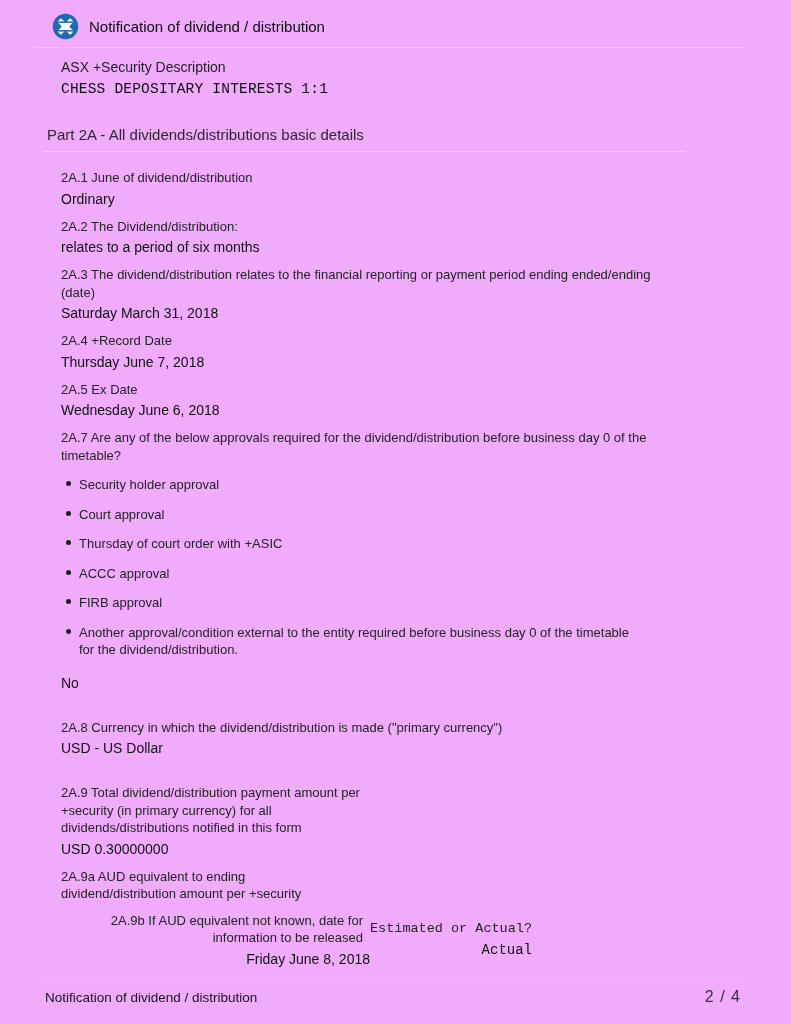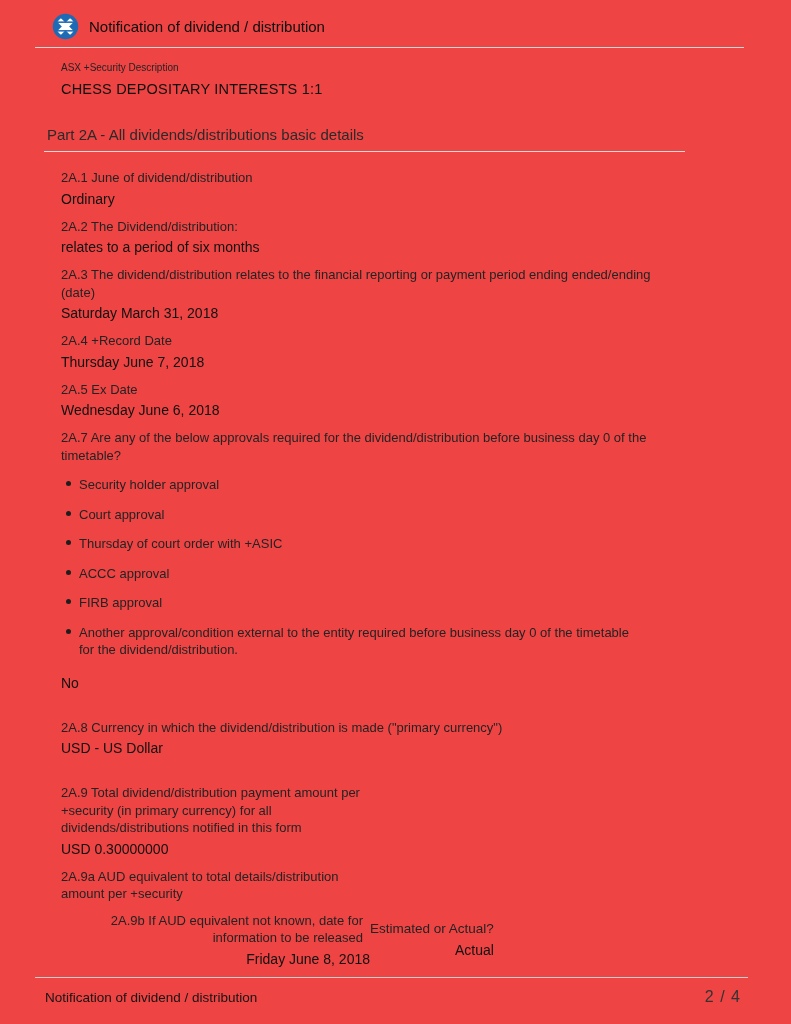--- a/index.html
+++ b/index.html
@@ -1,33 +1,33 @@
 <!DOCTYPE html>
 <html><head>
 <meta charset="utf-8">
 <style>
   html, body { margin:0; padding:0; background:#ffffff; }
   .page {
     position:relative;
     width:791px; height:1024px;
-    background:#ef4444;
+    background:#f0abfc;
     font-family:"Liberation Sans","DejaVu Sans",sans-serif;
     color:#1d1d1d;
     overflow:hidden;
   }
   
   .header { display:flex; align-items:center; gap:10px; padding:13px 0 0 52px; }
   .logo { width:27px; height:27px; flex:0 0 auto; }
   .header-title { font-size:15px; color:#0d0d0d; }
   .header-rule { border:0; border-top:1px solid #d8d8d8; margin:7px 47px 0 35px; }
 
   
   .security { margin:11px 0 0 61px; }
-  .sec-label { font-size:10px; line-height:17px; color:#232323; }
-  .sec-value { font-size:14.5px; line-height:20px; margin-top:3px; color:#0f0f0f; letter-spacing:0.2px; }
+  .sec-label { font-size:14px; line-height:17px; color:#232323; }
+  .sec-value { font-size:14.5px; line-height:20px; margin-top:3px; color:#0f0f0f; letter-spacing:0.2px;font-family:Liberation Mono, monospace; }
 
   
   .section-title { margin:27px 0 0 47px; font-size:15px; color:#2a2a2a; }
   .section-rule { border:0; border-top:1px solid #dcdcdc; margin:8px 0 0 44px; width:641px; }
 
   
   .content { margin:17px 60px 0 61px; }
   .item { margin-bottom:9px; }
   .item-label { font-size:13px; line-height:17.5px; color:#232323; max-width:625px; }
   .item-value { font-size:14px; line-height:19px; margin-top:3px; color:#101010; }
@@ -40,21 +40,21 @@
     font-size:13px; line-height:17.5px; color:#232323; max-width:552px;margin-top:12px;
   }
   ul.bullets li::before {
     content:""; position:absolute; left:5px; top:5px;
     width:5px; height:5px; border-radius:50%; background:#1d1d1d;
   }
   .value-no { margin-top:15px; }
 
   .two-col { display:flex;text-align:right; }
   .col-left { width:309px; flex:0 0 auto; }
-  .col-right { padding-top:8px; }
+  .col-right { padding-top:8px;font-family:Liberation Mono, monospace; }
   .side-label { font-size:13.5px; line-height:18px; color:#232323; }
   .side-value { font-size:14px; line-height:19px; margin-top:3px; color:#101010; }
 
   
   .footer { position:absolute; left:0; top:977px; width:791px; }
   .footer-rule { border:0; border-top:1px solid #cfcfcf; margin:0 43px 0 35px; }
   .footer-row { display:flex; justify-content:space-between; align-items:baseline; padding:10px 50px 0 45px; }
   .footer-title { font-size:13.5px; color:#141414; }
   .footer-page { font-size:16px; color:#333333; letter-spacing:1px; }
 </style>
@@ -137,21 +137,21 @@
       <div class="item-label">2A.8 Currency in which the dividend/distribution is made ("primary currency")</div>
       <div class="item-value">USD - US Dollar</div>
     </div>
 
     <div class="item narrow mt">
       <div class="item-label">2A.9 Total dividend/distribution payment amount per +security (in primary currency) for all dividends/distributions notified in this form</div>
       <div class="item-value">USD 0.30000000</div>
     </div>
 
     <div class="item narrow">
-      <div class="item-label">2A.9a AUD equivalent to total details/distribution amount per +security</div>
+      <div class="item-label">2A.9a AUD equivalent to ending dividend/distribution amount per +security</div>
     </div>
 
     <div class="item narrow two-col">
       <div class="col-left">
         <div class="item-label">2A.9b If AUD equivalent not known, date for information to be released</div>
         <div class="item-value">Friday June 8, 2018</div>
       </div>
       <div class="col-right">
         <div class="side-label">Estimated or Actual?</div>
         <div class="side-value">Actual</div>

